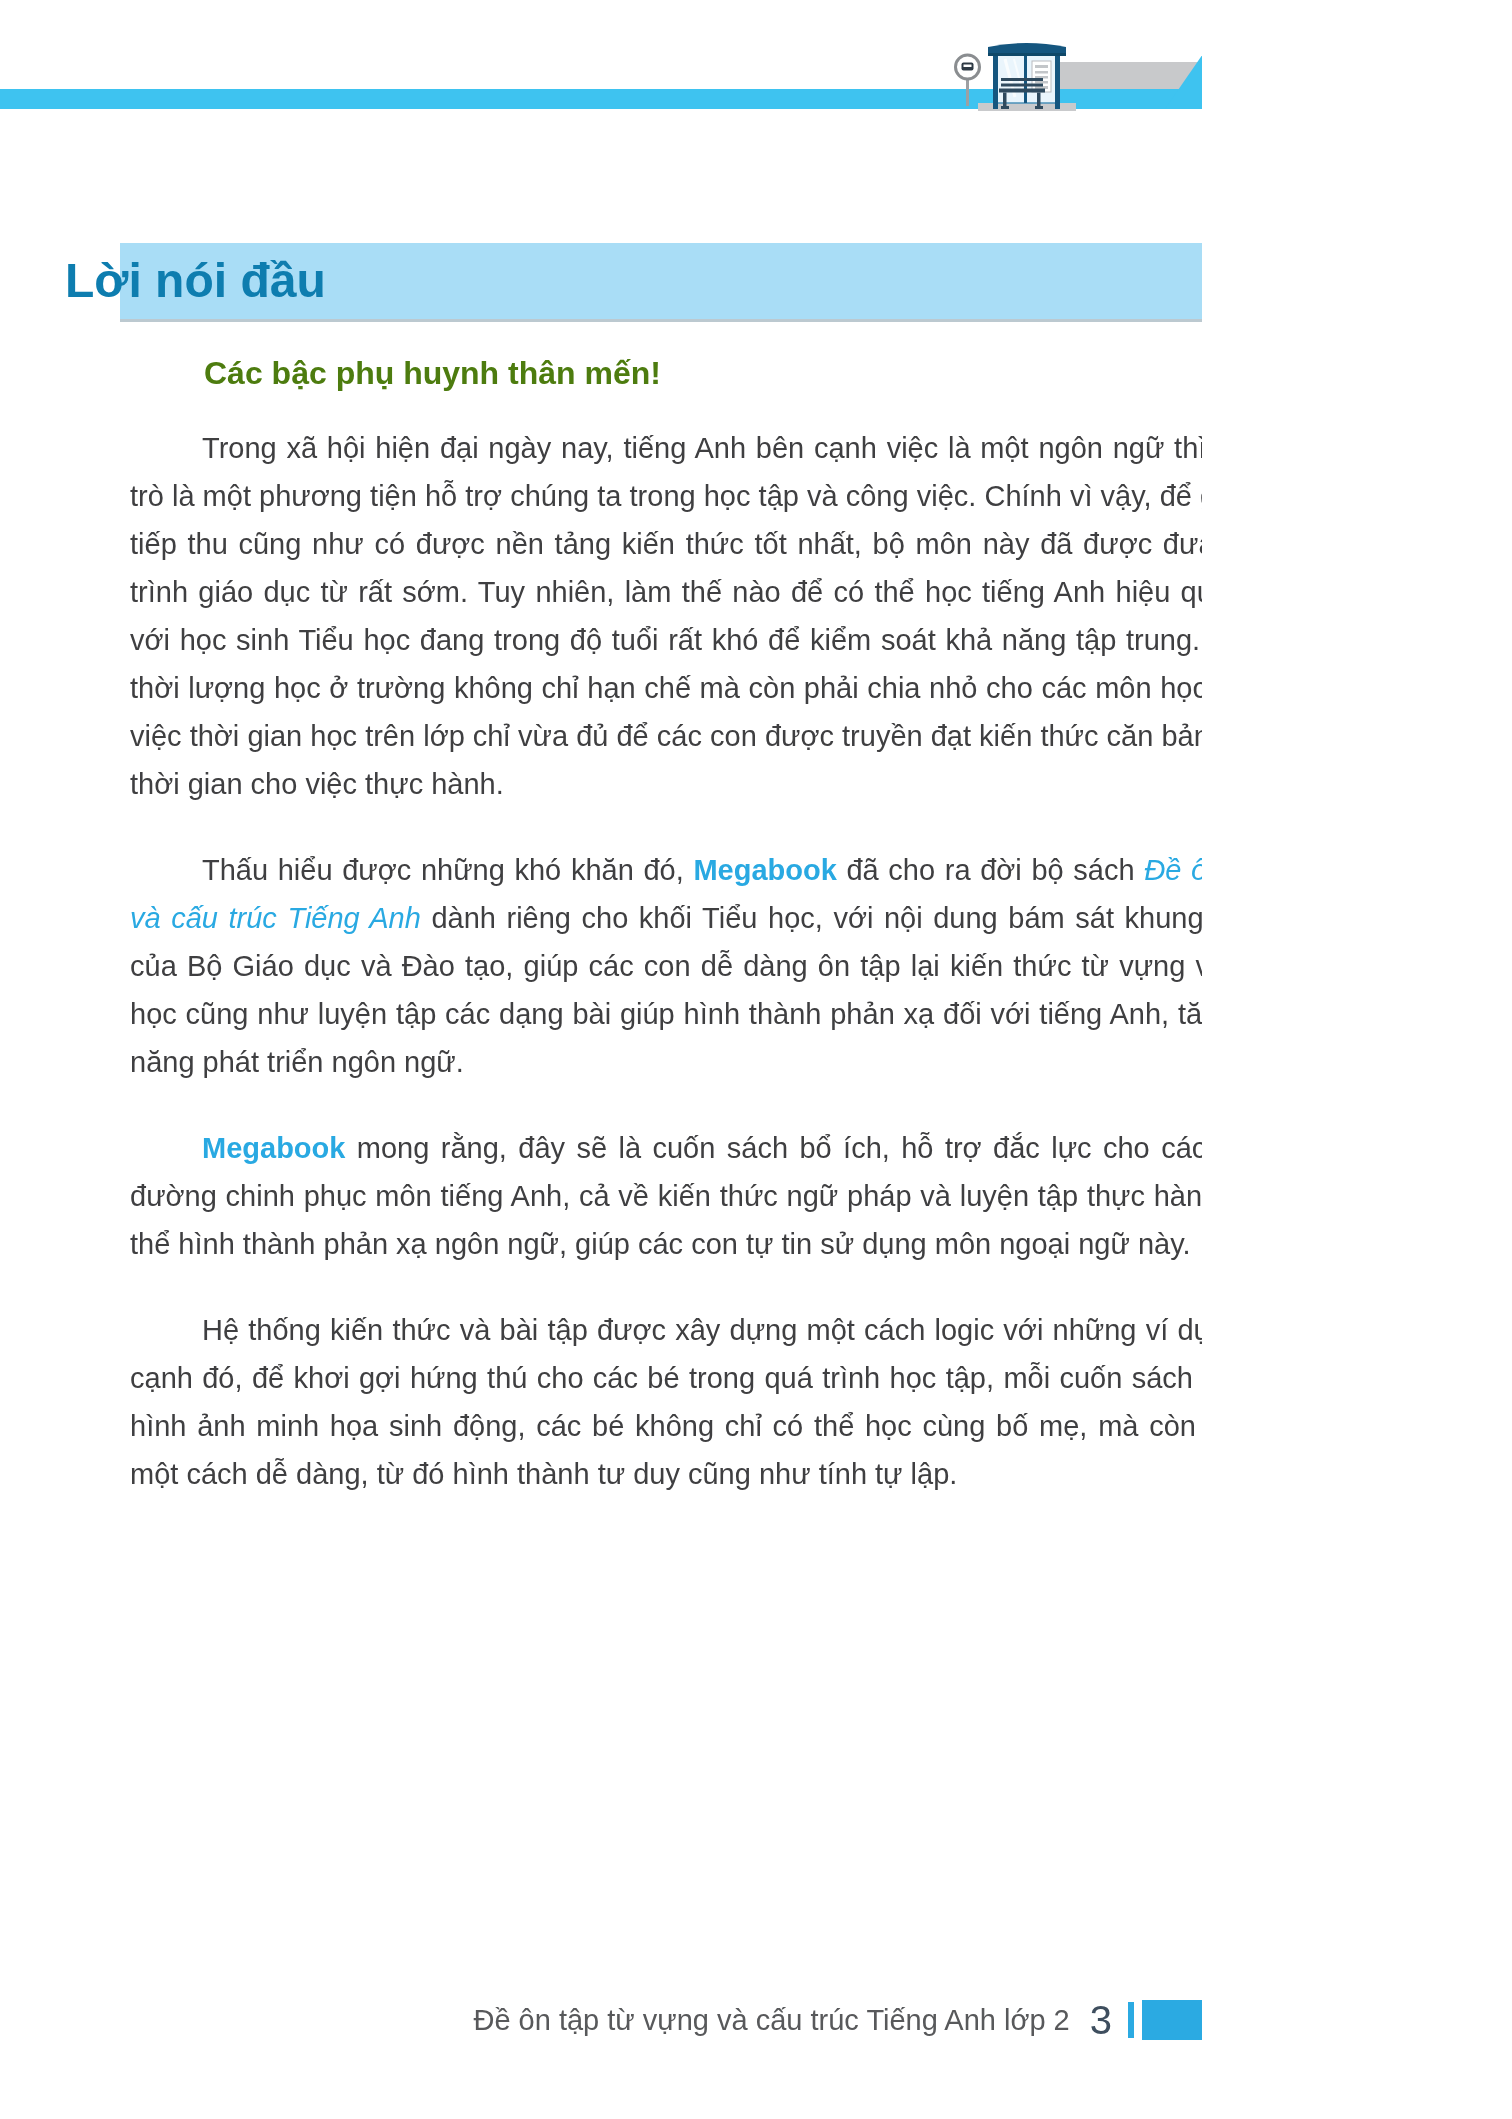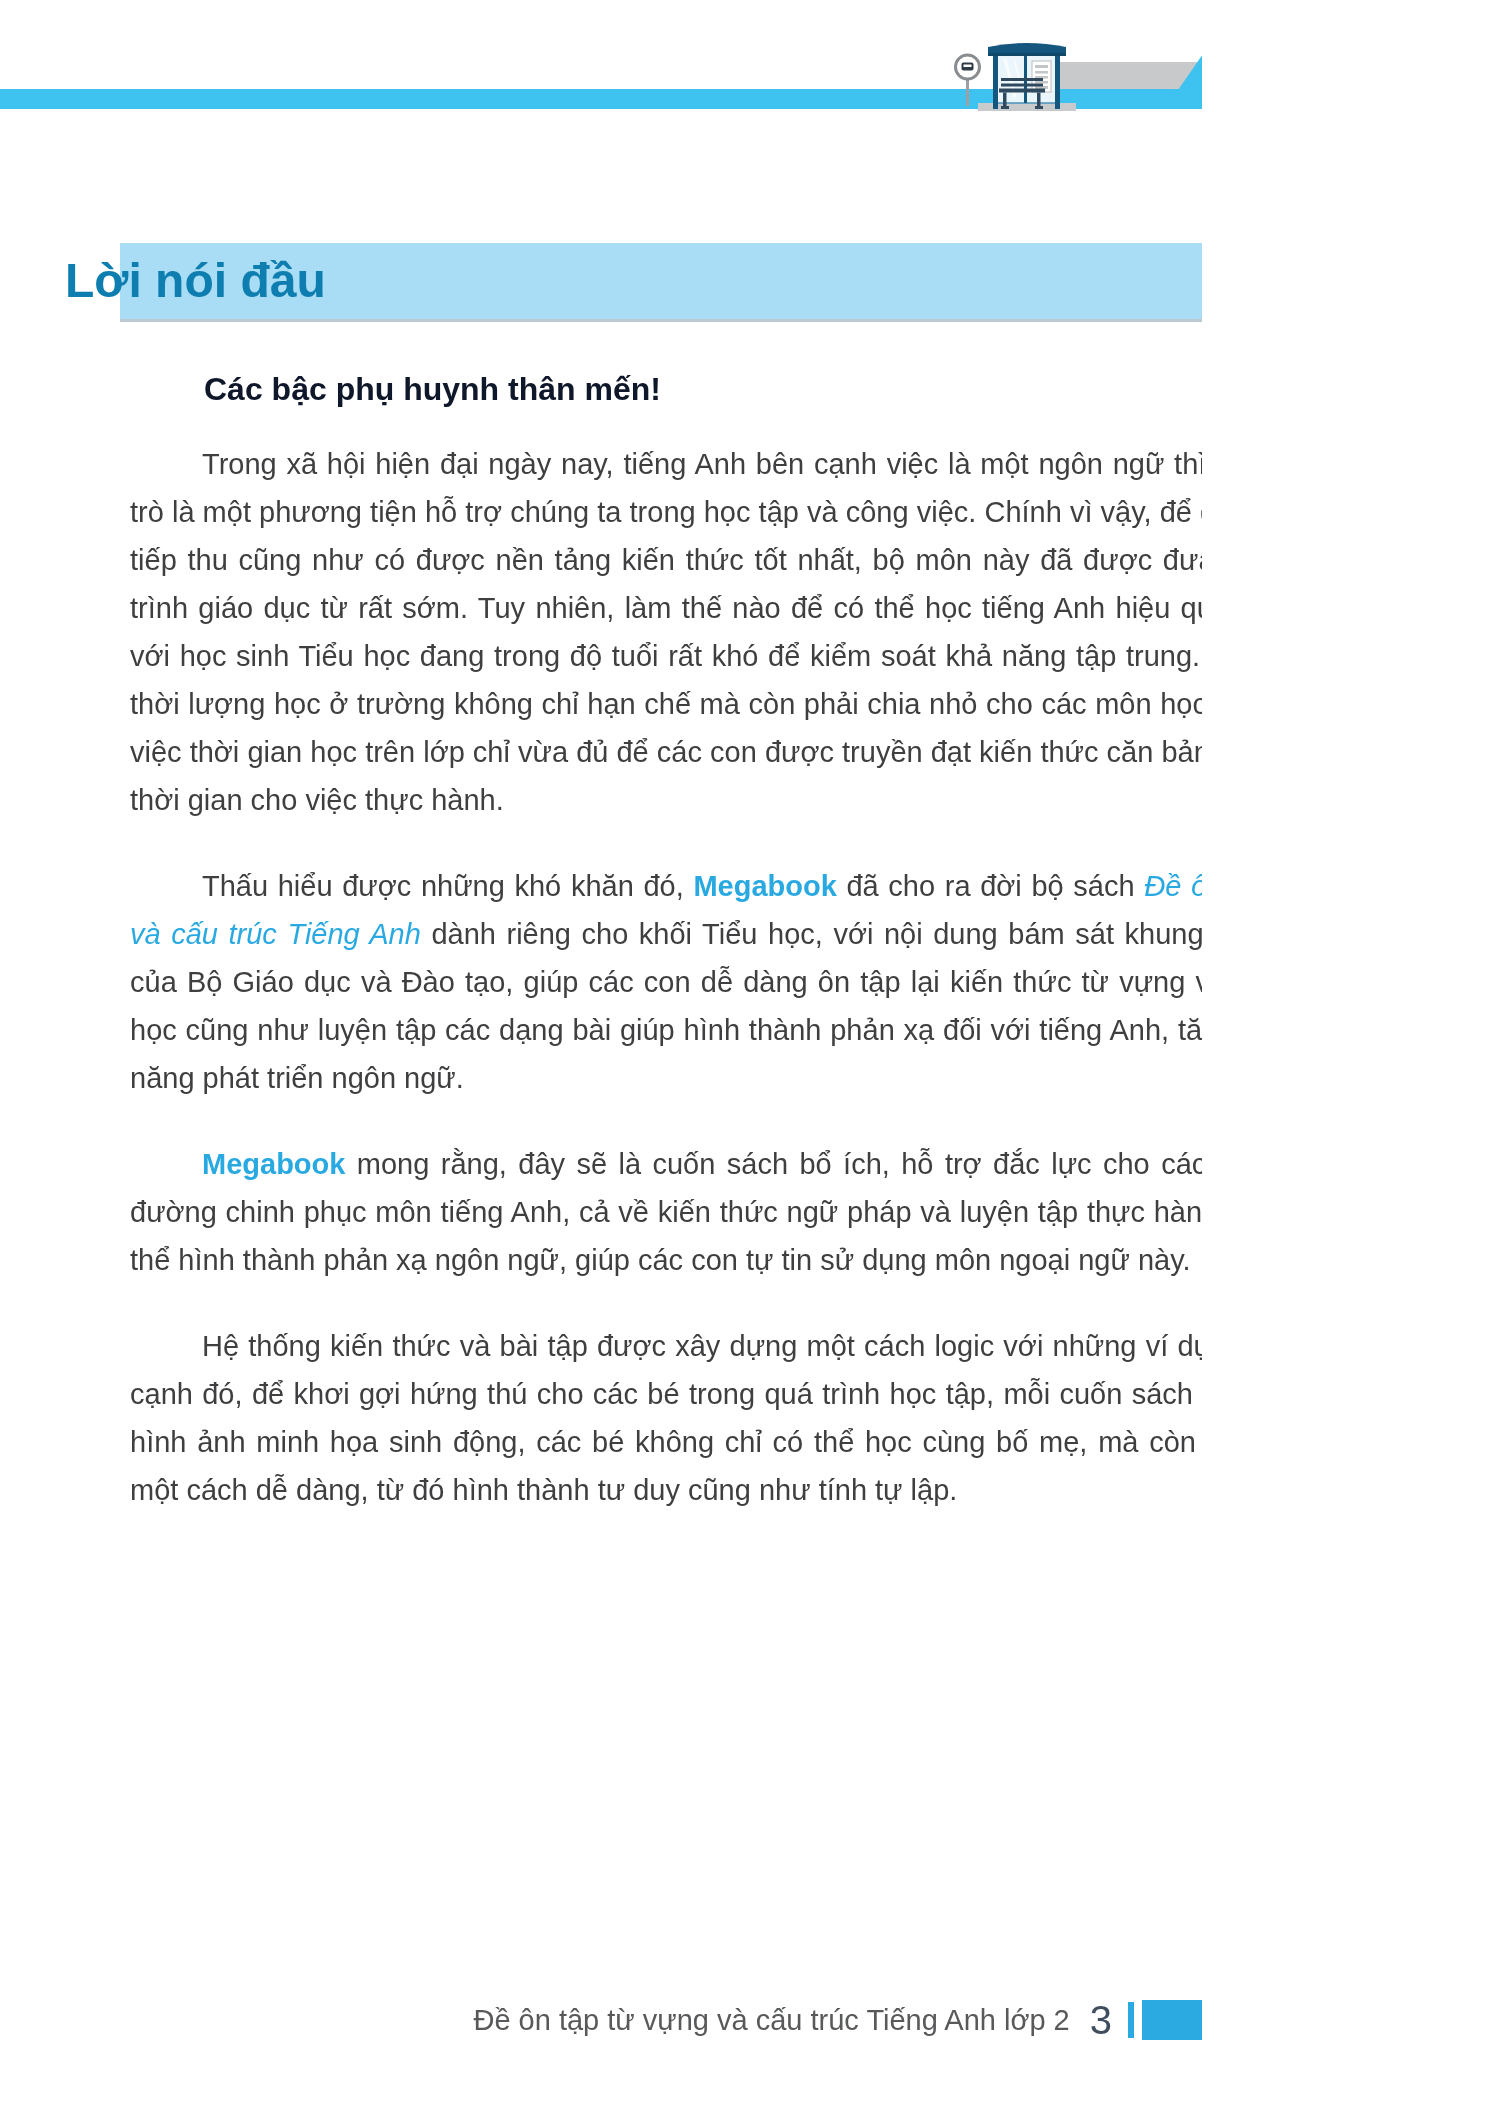--- a/index.html
+++ b/index.html
@@ -32,22 +32,22 @@
     text-align:left;
   }
   .title-banner .title{
     display:inline-block;transform:translateX(-55px);
     line-height:76px;font-size:48px;font-weight:bold;color:#0e7daf;
   }
 
   
   .content{position:absolute;left:130px;top:350px;width:1265px;}
   .greeting{
-    font-size:32px;font-weight:bold;color:#0f172a;
-    line-height:46px;margin:16px 0 28px 0;text-indent:74px;
+    font-size:32px;font-weight:bold;color:#4d7c0f;
+    line-height:46px;margin:0 0 28px 0;text-indent:74px;
   }
   .content p.para{
     margin:0 11px 38px 0;
     font-size:29px;line-height:48px;color:#3f3f41;
     text-align:justify;text-indent:72px;
   }
   .seg-brand{color:#29a9e2;font-weight:bold;}
   .seg-book{color:#29a9e2;font-style:italic;}
 
   

